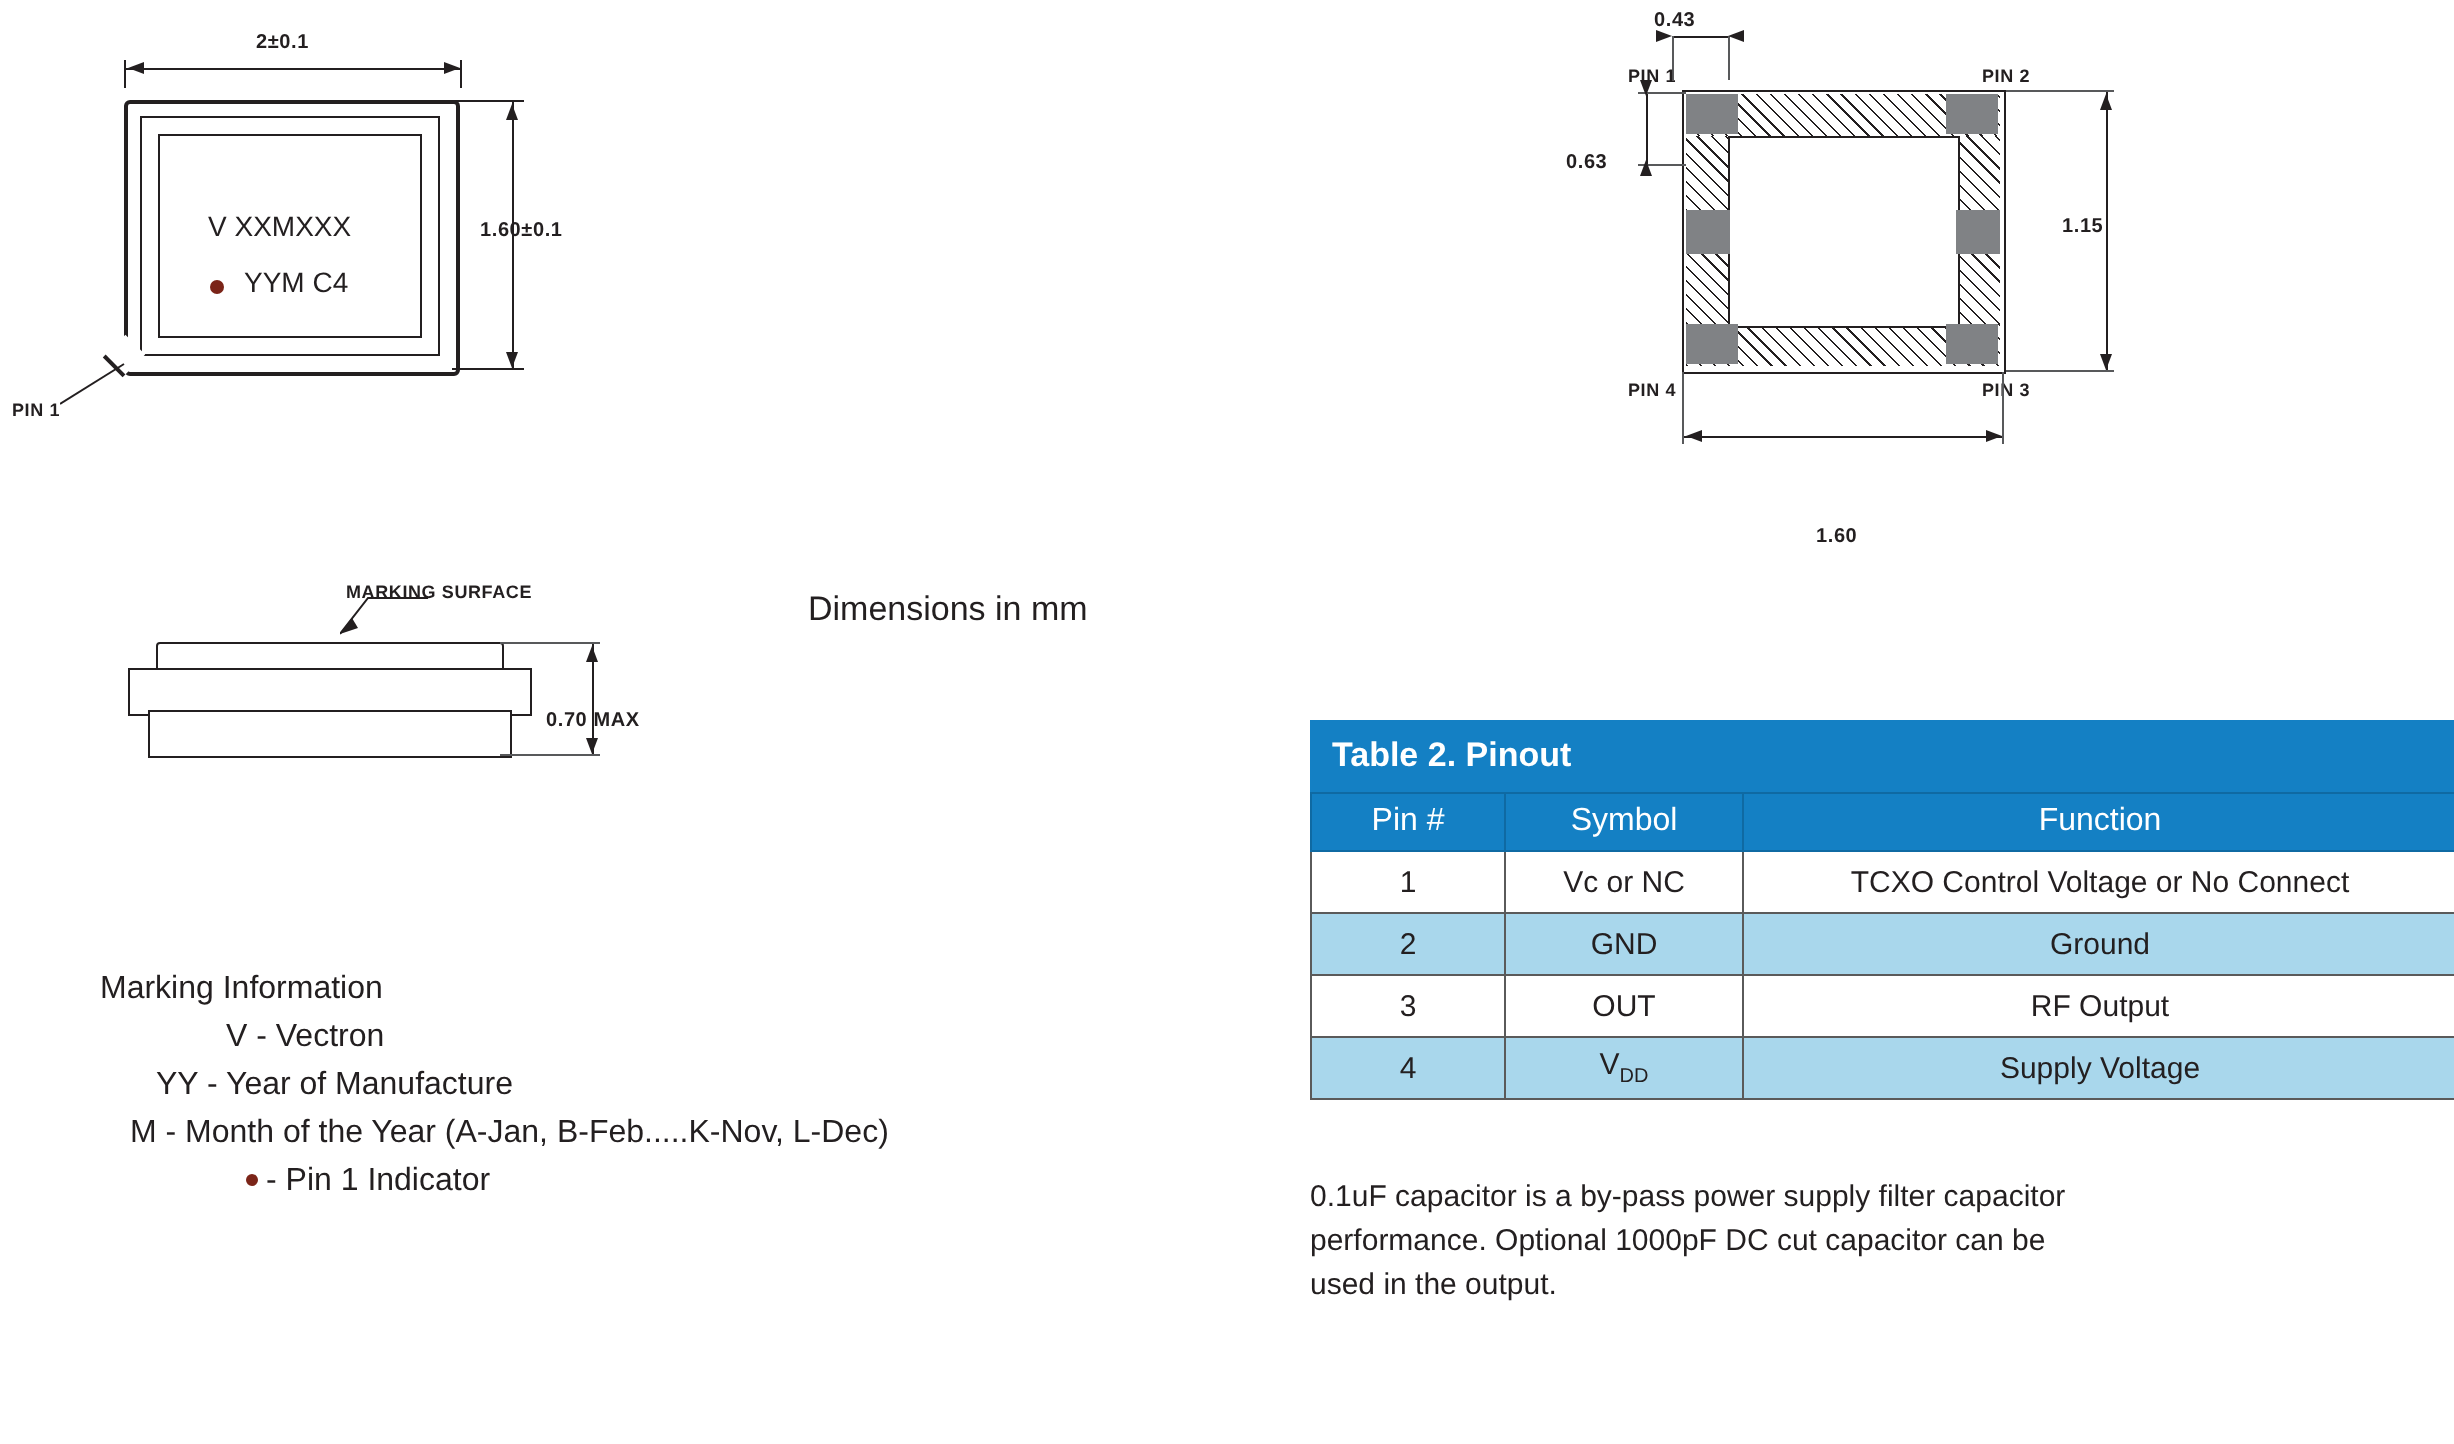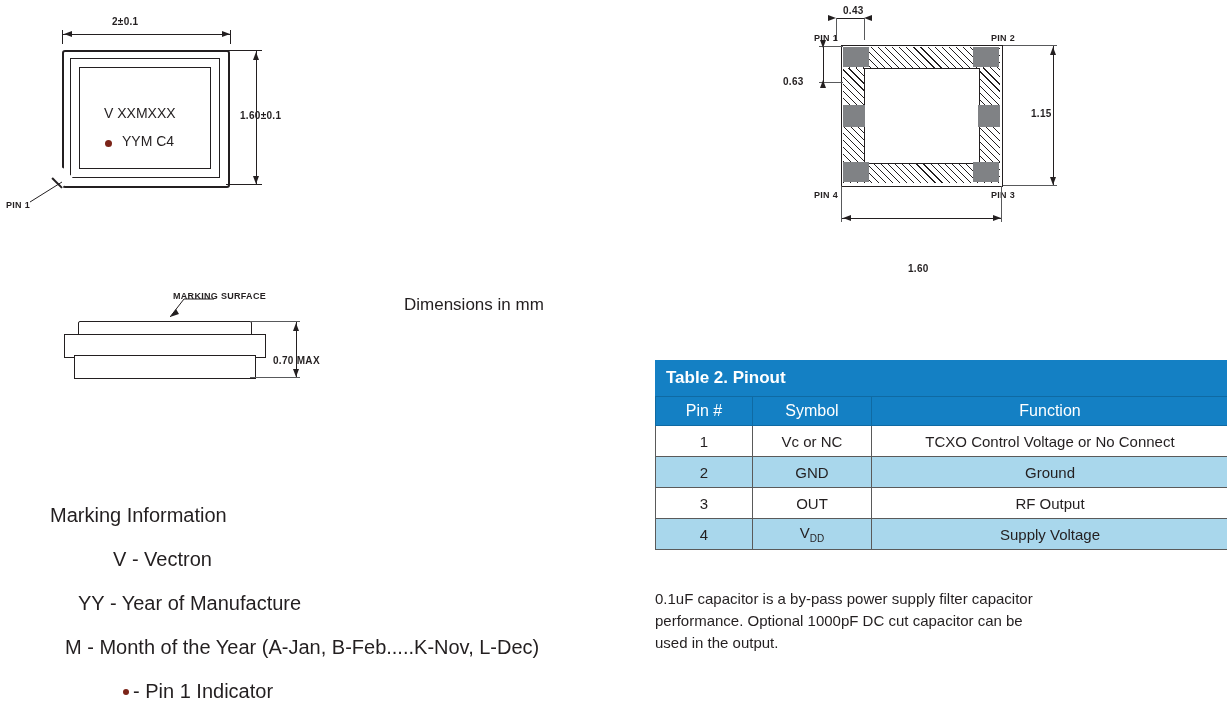--- a/index.html
+++ b/index.html
@@ -123,42 +123,42 @@
   .note-block {
     font-size: 15px;
     line-height: 22px;
     color: #231f20;
   }
   .sub { font-size: 10px; vertical-align: sub; }
 
   .marking-list {
     line-height: 24px;
   }
-  .mk-row { white-space: nowrap; font-size: 20px; margin-top: 20px; }
+  .mk-row { white-space: nowrap; font-size: 16px; }
   .bullet-dot {
     display: inline-block;
     width: 6px; height: 6px;
     border-radius: 50%;
     background: #7b2418;
     margin: 0 4px 2px 0;
     vertical-align: middle;
   }
 </style>
 </head>
 <body>
 
 <div class="abs" id="view-top-package" style="left:0; top:0; width:320px; height:250px;">
 
   <div class="abs hline" style="left:62px; top:34px; width:168px;"></div>
   <div class="abs vline" style="left:62px; top:30px; height:14px;"></div>
   <div class="abs vline" style="left:230px; top:30px; height:14px;"></div>
 
   <div class="abs" style="left:64px; top:31px; width:0;height:0;border-top:3px solid transparent;border-bottom:3px solid transparent;border-right:8px solid #231f20;"></div>
   <div class="abs" style="left:222px; top:31px; width:0;height:0;border-top:3px solid transparent;border-bottom:3px solid transparent;border-left:8px solid #231f20;"></div>
-  <div class="abs dim-text" style="left:112px; top:16px;">2±0.1</div>
+  <div class="abs dim-text" style="left:128px; top:16px;">2±0.1</div>
 
   <div class="abs outer-body" style="left:62px; top:50px; width:164px; height:134px;"></div>
   <div class="abs inner-body" style="left:70px; top:58px; width:148px; height:118px;"></div>
   <div class="abs lid" style="left:79px; top:67px; width:130px; height:100px;"></div>
 
   <div class="abs" style="left:55px; top:170px;">
     <div class="corner-cut"></div>
   </div>
   <div class="abs" style="left:30px; top:180px; width:34px; height:24px;">
     <svg width="34" height="24" viewBox="0 0 34 24">
@@ -181,21 +181,21 @@
   <div class="abs dim-text" style="left:240px; top:110px;">1.60±0.1</div>
 </div>
 
 <div class="abs" id="view-bottom" style="left:395px; top:0px; width:300px; height:240px;">
 
   <div class="abs hline" style="left:441px; top:18px; width:28px;"></div>
   <div class="abs vline-thin" style="left:441px; top:18px; height:22px;"></div>
   <div class="abs vline-thin" style="left:469px; top:18px; height:22px;"></div>
   <div class="abs" style="left:433px; top:15px; width:0;height:0;border-top:3px solid transparent;border-bottom:3px solid transparent;border-left:8px solid #231f20;"></div>
   <div class="abs" style="left:469px; top:15px; width:0;height:0;border-top:3px solid transparent;border-bottom:3px solid transparent;border-right:8px solid #231f20;"></div>
-  <div class="abs dim-text" style="left:448px; top:5px;">0.43</div>
+  <div class="abs dim-text" style="left:432px; top:5px;">0.43</div>
 
   <div class="abs pin-text" style="left:419px; top:33px;">PIN 1</div>
   <div class="abs pin-text" style="left:596px; top:33px;">PIN 2</div>
   <div class="abs pin-text" style="left:419px; top:190px;">PIN 4</div>
   <div class="abs pin-text" style="left:596px; top:190px;">PIN 3</div>
 
   <div class="abs" style="left:446px; top:45px; width:160px; height:140px; border:1.5px solid #231f20;"></div>
 
   <div class="abs hatch" style="left:447.5px; top:46.5px; width:157px; height:22px;"></div>
   <div class="abs hatch" style="left:447.5px; top:161px; width:157px; height:22px;"></div>

